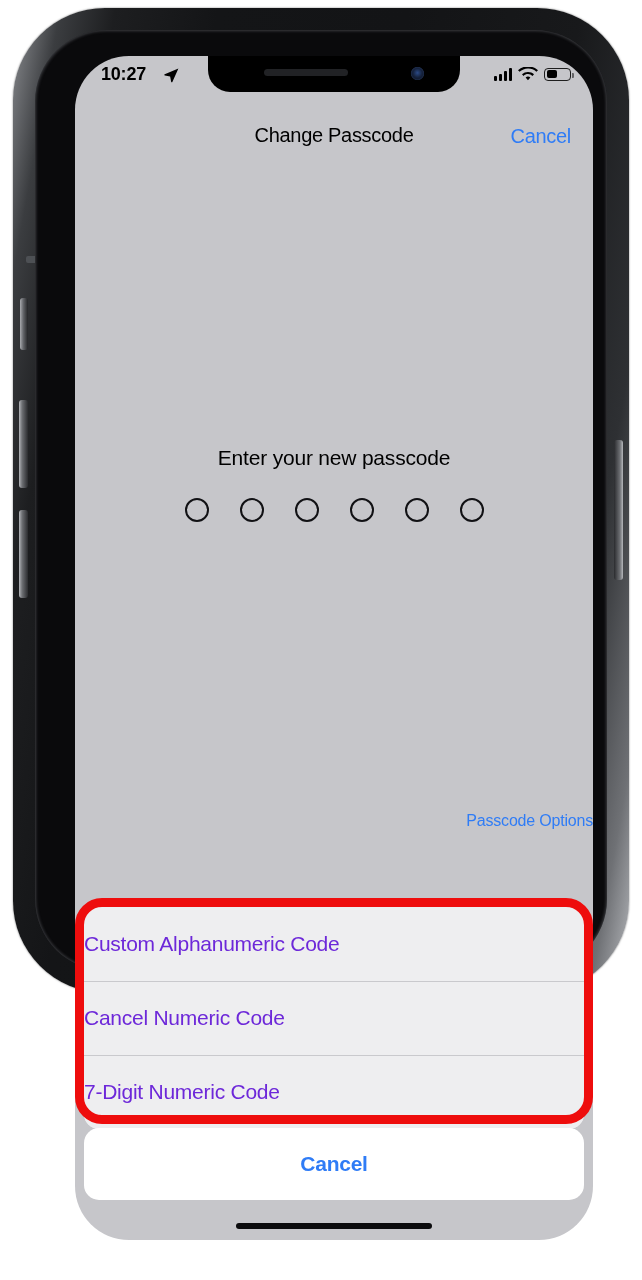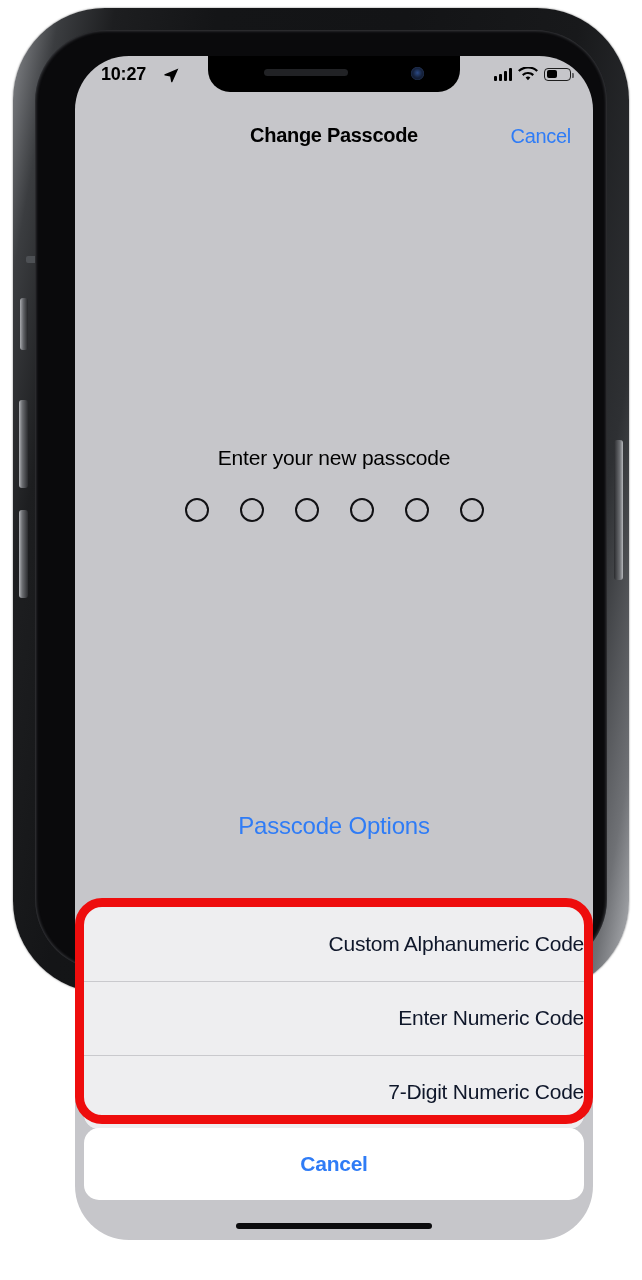--- a/index.html
+++ b/index.html
@@ -189,21 +189,21 @@
     right: 0;
     height: 40px;
   }
   #page-title {
     position: absolute;
     left: 0;
     right: 0;
     top: 10px;
     text-align: center;
     font-size: 20px;
-    font-weight: bold;
+    font-weight: normal;
     color: #000000;
     letter-spacing: -0.3px;
   }
   #nav-cancel-button {
     position: absolute;
     right: 22px;
     top: 11px;
     font-size: 20px;
     color: #2f7cf6;
     letter-spacing: -0.3px;
@@ -237,46 +237,45 @@
     box-sizing: border-box;
     background: transparent;
   }
 
   
   #passcode-options-link {
     position: absolute;
     left: 0;
     right: 0;
     top: 756px;
-    text-align: center;
-    font-size: 24px;
+    text-align: right;
+    font-size: 16px;
     color: #2f7cf6;
     letter-spacing: -0.2px;
   }
 
   
   #action-sheet-group {
     position: absolute;
     left: 9px;
     right: 9px;
     top: 851px;
     border-radius: 15px;
     overflow: hidden;
     background: #eeeef0;
   }
   .sheet-option {
     position: relative;
     height: 74px;
     line-height: 74px;
-    text-align: right;
+    text-align: left;
     font-size: 21px;
-    color: #0f172a;
+    color: #6d28d9;
     letter-spacing: -0.25px;
     background: #eeeef0;
-    padding-left: 12px;
   }
   .sheet-option + .sheet-option::before {
     content: "";
     position: absolute;
     left: 0;
     right: 0;
     top: 0;
     height: 1px;
     background: #c9c9cd;
   }
@@ -382,21 +381,21 @@
       <div class="passcode-dot"></div>
       <div class="passcode-dot"></div>
       <div class="passcode-dot"></div>
       <div class="passcode-dot"></div>
     </div>
 
     <div id="passcode-options-link">Passcode Options</div>
 
     <div id="action-sheet-group">
       <div class="sheet-option">Custom Alphanumeric Code</div>
-      <div class="sheet-option">Enter Numeric Code</div>
+      <div class="sheet-option">Cancel Numeric Code</div>
       <div class="sheet-option">7-Digit Numeric Code</div>
     </div>
 
     <div id="action-sheet-cancel-button">Cancel</div>
 
     <div id="annotation-highlight"></div>
 
     <div id="home-indicator"></div>
 
   </div>

